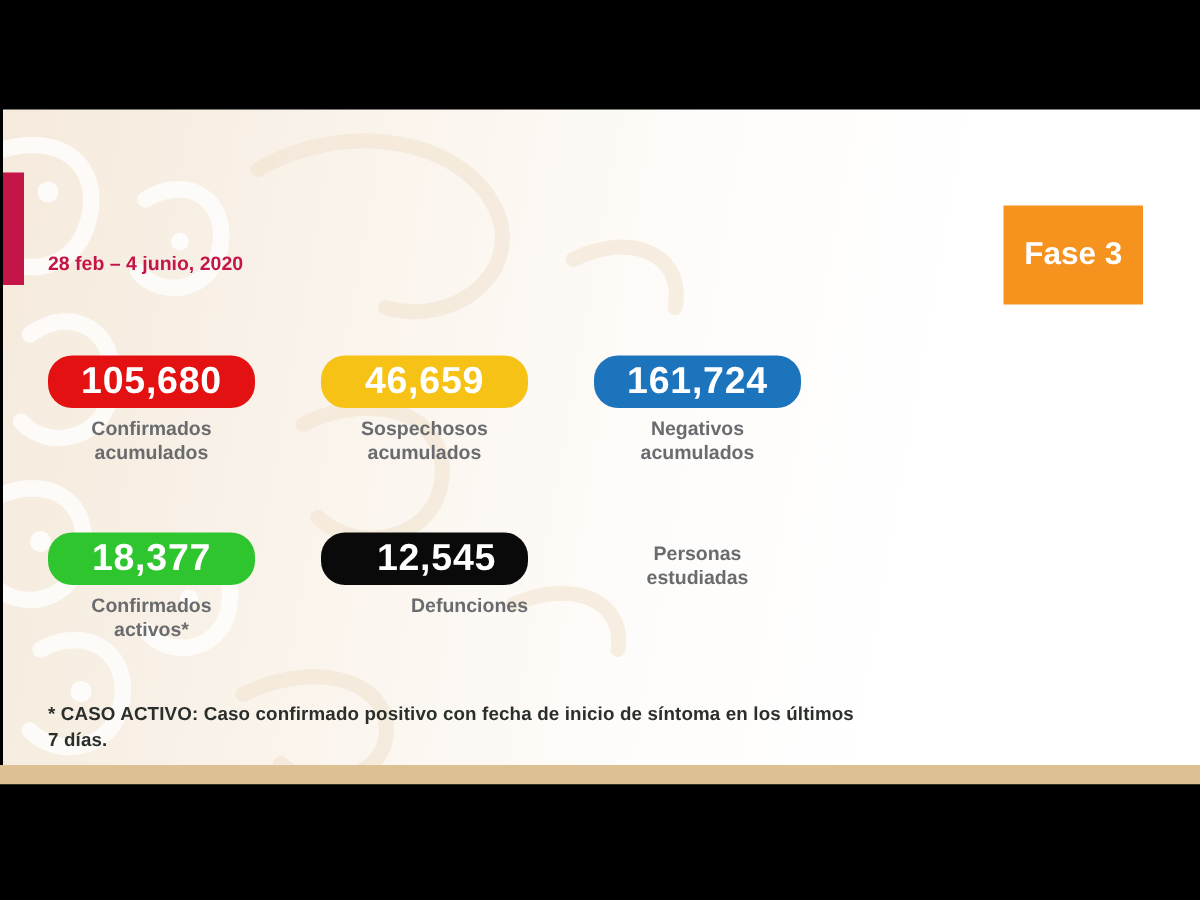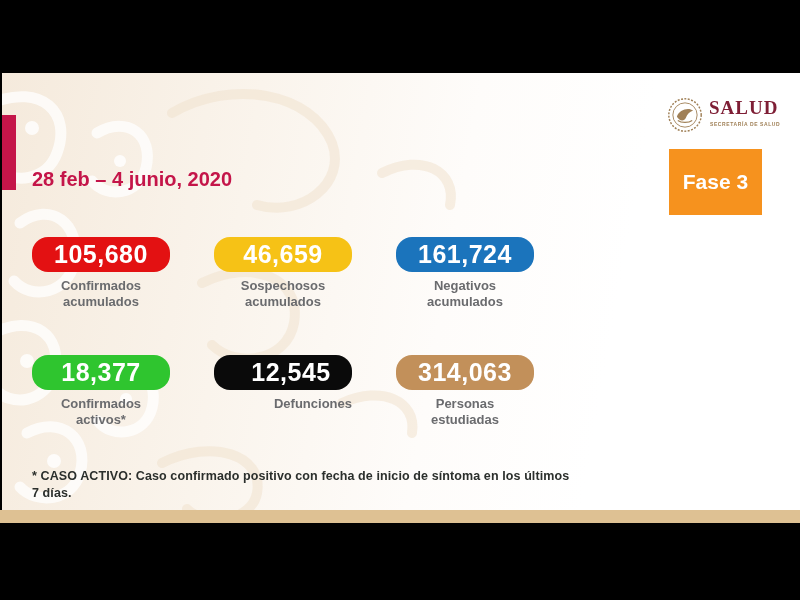--- a/index.html
+++ b/index.html
@@ -9,30 +9,30 @@
   .letterbox.top{top:0;height:73px;}
   .letterbox.bottom{top:523px;height:77px;}
   .slide{position:absolute;left:2px;top:73px;width:798px;height:437px;
          background:linear-gradient(100deg,#F5EADC 0%,#FAF4EC 30%,#FEFCFA 55%,#FFFFFF 75%);}
   .watermark{position:absolute;left:0;top:0;pointer-events:none;}
   .tan-band{position:absolute;left:0;top:510px;width:800px;height:13px;}
 
   .stripe{position:absolute;left:0;top:42px;width:14px;height:75px;}
 
   .title{position:absolute;left:30px;top:39px;font-size:17.5px;font-weight:bold;letter-spacing:.2px;}
-  .date{position:absolute;left:30px;top:95px;font-size:20px;font-weight:bold;}
+  .date{position:absolute;left:30px;top:95px;font-size:13px;font-weight:bold;}
 
   .logo{position:absolute;left:665px;top:22px;width:120px;height:42px;}
   .seal{position:absolute;left:0;top:2px;width:36px;height:36px;}
   .brand{position:absolute;left:42px;top:2px;font-family:"Liberation Serif","DejaVu Serif",serif;
          font-weight:bold;font-size:19px;letter-spacing:1px;}
   .brand-sub{position:absolute;left:43px;top:26px;font-size:5px;font-weight:bold;letter-spacing:.6px;
              color:#A08057;}
 
-  .phase{position:absolute;left:667px;top:76px;width:93px;height:66px;display:flex;
+  .phase{position:absolute;left:667px;top:64px;width:93px;height:66px;display:flex;
          align-items:center;justify-content:center;color:#fff;font-size:21px;font-weight:bold;}
 
   .stats{position:absolute;left:30px;top:164px;display:grid;
          grid-template-columns:repeat(3,138px);column-gap:44px;row-gap:45px;}
   .stat-card{width:138px;}
   .stat-badge{height:35px;border-radius:16px;display:flex;align-items:center;justify-content:center;
               color:#fff;font-size:25px;font-weight:bold;letter-spacing:.5px;}
   .stat-label{margin-top:6px;text-align:center;font-size:13px;font-weight:bold;line-height:1.22;
               white-space:pre-line;}
 
@@ -72,30 +72,20 @@
         <path d="M380,100 C420,80 455,98 448,132"></path>
         <path d="M340,330 C380,312 415,328 410,360"></path>
       </g>
     </svg>
 
     <div class="stripe" style="background: rgb(196, 21, 73);"></div>
 
 
     <div class="date" style="color: rgb(196, 21, 73);">28 feb – 4 junio, 2020</div>
 
-    <div class="logo">
-      <svg class="seal" viewBox="0 0 40 40">
-        <circle cx="20" cy="20" r="18" fill="none" stroke="#A08057" stroke-width="1.6" stroke-dasharray="2.2 1.6"></circle>
-        <circle cx="20" cy="20" r="13.5" fill="none" stroke="#A08057" stroke-width="1"></circle>
-        <path d="M11,22 C13,14 24,11 29,15 C25,16.5 22.5,19 21,23 C19,27.5 14,27 11,22 Z" fill="#A08057"></path>
-        <path d="M12,26 C16,29 24,29 28,26" fill="none" stroke="#A08057" stroke-width="1.4"></path>
-      </svg>
-      <div class="brand" style="color: rgb(126, 30, 53);">SALUD</div>
-      <div class="brand-sub">SECRETARÍA DE SALUD</div>
-    </div>
 
     <div class="phase" style="background: rgb(246, 146, 30);">Fase 3</div>
 
     <div class="stats">
 
       <div class="stat-card">
         <div class="stat-badge" style="background: rgb(227, 17, 18);">
           <span>105,680</span>
         </div>
         <div class="stat-label" style="color: rgb(106, 107, 110);">Confirmados
@@ -127,23 +117,20 @@
       </div>
 
       <div class="stat-card">
         <div class="stat-badge" style="background: rgb(10, 10, 10); padding-left: 16px;">
           <span>12,545</span>
         </div>
         <div class="stat-label" style="color: rgb(106, 107, 110); text-align: right;">Defunciones</div>
       </div>
 
       <div class="stat-card">
-        <div class="stat-badge" style="background: rgb(194, 144, 90);">
-          <span>314,063</span>
-        </div>
         <div class="stat-label" style="color: rgb(106, 107, 110);">Personas
 estudiadas</div>
       </div>
 
     </div>
 
     <div class="footnote" style="color: rgb(43, 47, 44);">* CASO ACTIVO: Caso confirmado positivo con fecha de inicio de síntoma en los últimos 7 días.</div>
 
   </div>
 

